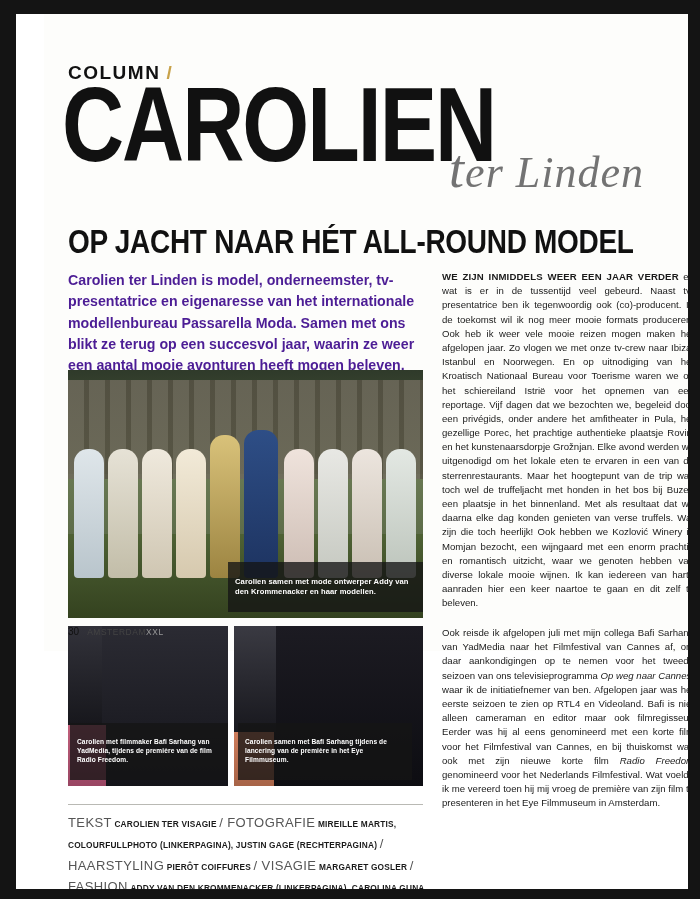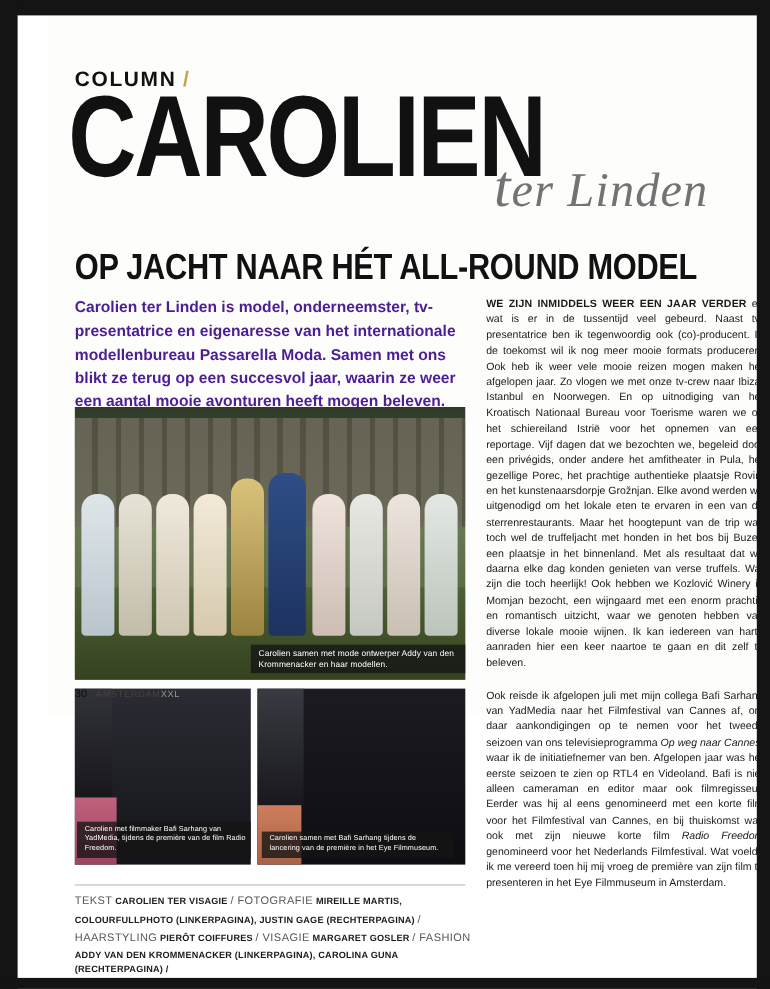--- a/index.html
+++ b/index.html
@@ -126,22 +126,22 @@
     width: 30px;
     height: 52%;
     border-radius: 14px 14px 4px 4px;
   }
   .caption-box {
     position: absolute;
     background: rgba(20,20,20,0.78);
     color: #fff;
     font-size: 7.6px;
     line-height: 1.35;
-    font-weight: normal;
-    padding: 3px 7px;
+    font-weight: bold;
+    padding: 15px 7px;
     letter-spacing: .1px;
   }
   .cap-main {
     left: 160px; bottom: 6px; width: 182px;
   }
 
   
   .photo-l {
     position: absolute;
     left: 24px; top: 612px;
@@ -169,21 +169,21 @@
   .credits {
     position: absolute;
     left: 24px; top: 798px;
     width: 360px;
     font-size: 8.3px;
     line-height: 1.65;
     letter-spacing: .2px;
     color: #1a1a1a;
   }
   .credits .lbl {
-    font-size: 10px;
+    font-size: 13px;
     letter-spacing: .4px;
     color: #555;
   }
   .credits b { font-weight: bold; }
 
   
   .col-right {
     position: absolute;
     left: 398px; top: 256px;
     width: 252px;

